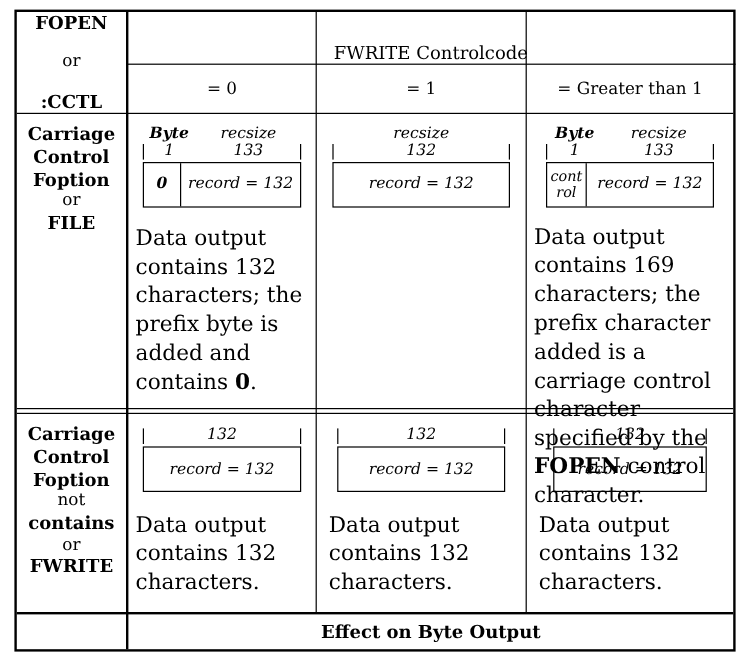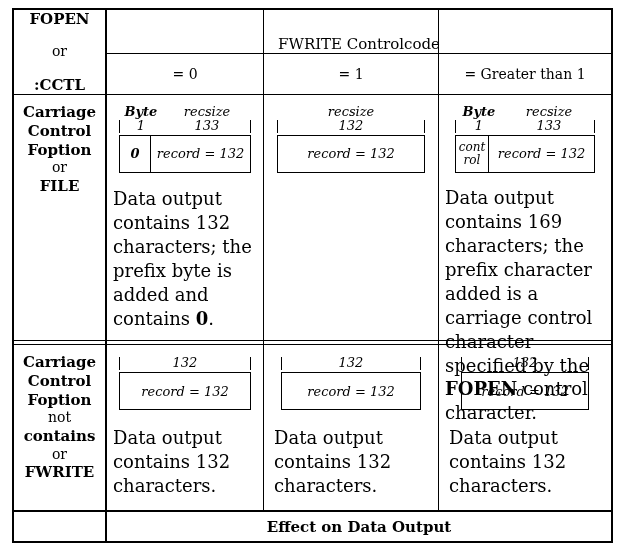--- a/index.html
+++ b/index.html
@@ -250,16 +250,16 @@
         </div>
         <div class="recbox" style="height:38px;margin-top:2px;">
           <span class="seg main">record = 132</span>
         </div>
       </div>
       <div class="body-txt" style="margin:16px 10px 0 10px;">
         <span>Data output contains 132 characters.</span>
       </div>
     </div>
 
-    <div class="footer">Effect on Data Output</div>
+    <div class="footer">Effect on Byte Output</div>
 
   </div>
 </div>
 
 </body></html>

